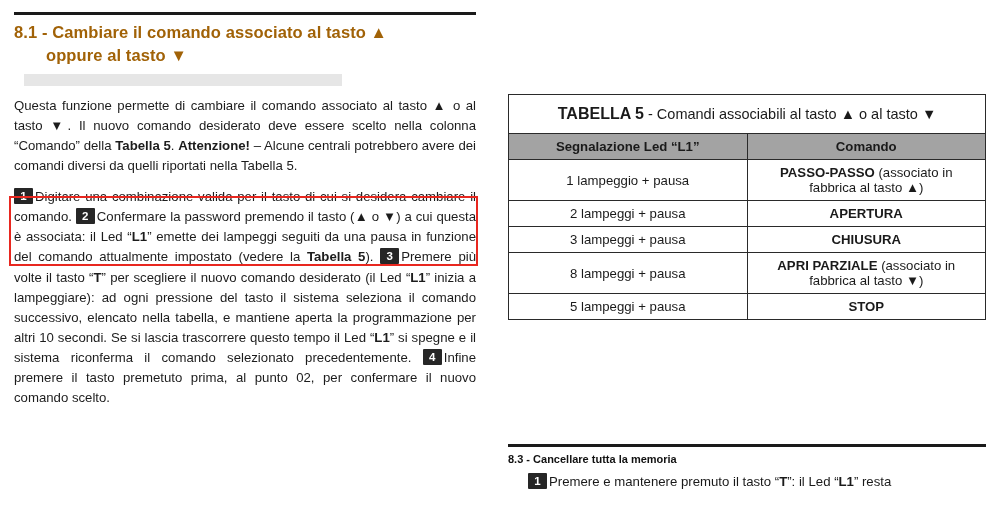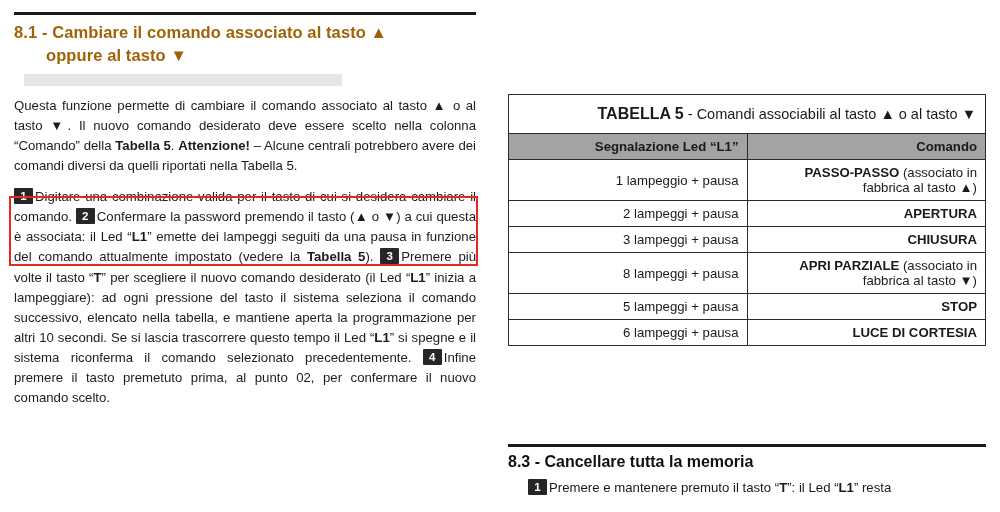--- a/index.html
+++ b/index.html
@@ -109,21 +109,21 @@
   table.t5 {
     border-collapse: collapse;
     width: 478px;
     font-size: 13.2px;
     table-layout: fixed;
   }
   table.t5 td, table.t5 th {
     border: 1.5px solid #2a2a2a;
     padding: 5px 8px;
     vertical-align: middle;
-    text-align: right;
+    text-align: center;
     font-weight: normal;
   }
   .t5 .title-cell {
     font-size: 14.5px;
     line-height: 1.45;
     padding: 7px 9px 8px 9px;
   }
   .t5 .title-cell b {
     font-weight: bold;
     font-size: 16px;
@@ -149,21 +149,21 @@
     width: 478px;
   }
   .sec83 .rule-top {
     height: 2.5px;
     background: #1a1a1a;
     width: 478px;
     margin-bottom: 6px;
   }
   .sec83 h2 {
     margin: 0 0 7px 0;
-    font-size: 16px;
+    font-size: 11px;
     font-weight: bold;
     color: #111;
   }
   .sec83 .line {
     font-size: 13.2px;
     line-height: 1.5;
     padding-left: 20px;
   }
   .sec83 b { font-weight: bold; }
 </style>
@@ -215,24 +215,20 @@
           <td class="col2 cmd"><span>CHIUSURA</span><span class="note"></span></td>
         </tr>
         <tr>
           <td class="col1">8 lampeggi + pausa</td>
           <td class="col2 cmd"><span>APRI PARZIALE</span><span class="note"> (associato in fabbrica al tasto ▼)</span></td>
         </tr>
         <tr>
           <td class="col1">5 lampeggi + pausa</td>
           <td class="col2 cmd"><span>STOP</span><span class="note"></span></td>
         </tr>
-        <tr>
-          <td class="col1">6 lampeggi + pausa</td>
-          <td class="col2 cmd"><span>LUCE DI CORTESIA</span><span class="note"></span></td>
-        </tr>
       </tbody>
     </table>
   </div>
 
   <div class="sec83">
     <div class="rule-top"></div>
     <h2>8.3 - Cancellare tutta la memoria</h2>
     <div class="line"><span class="chip">1</span><span>Premere e mantenere premuto il tasto “</span><b>T</b><span>”: il Led “</span><b>L1</b><span>” resta</span></div>
   </div>
 

